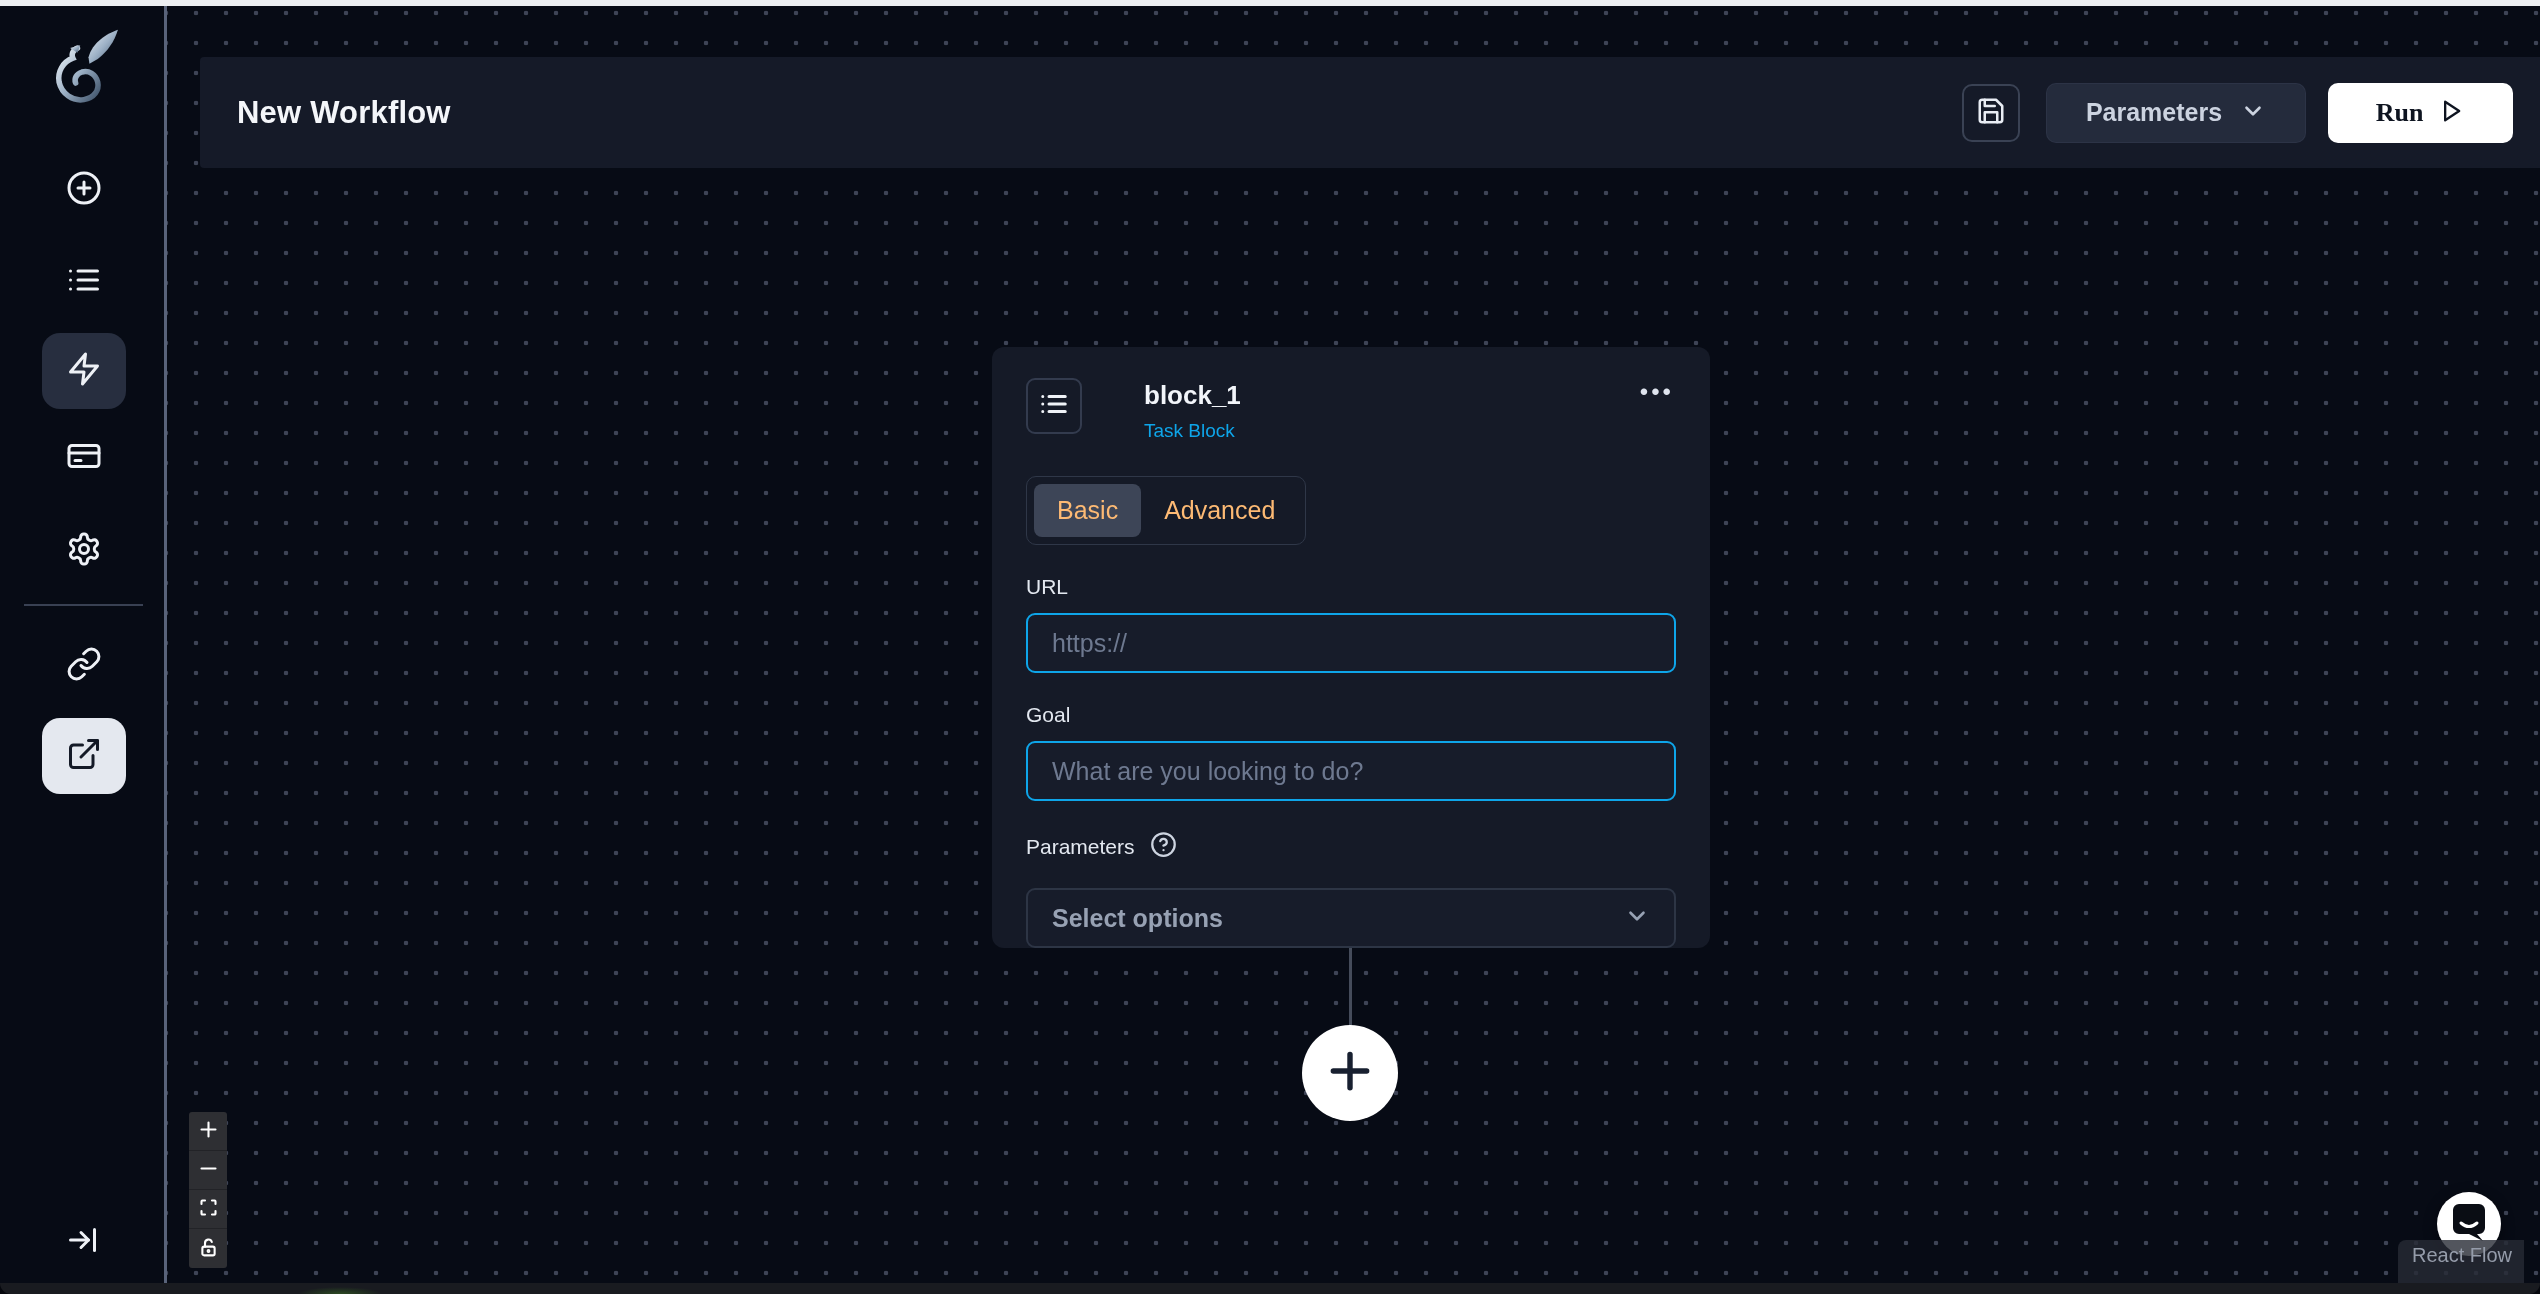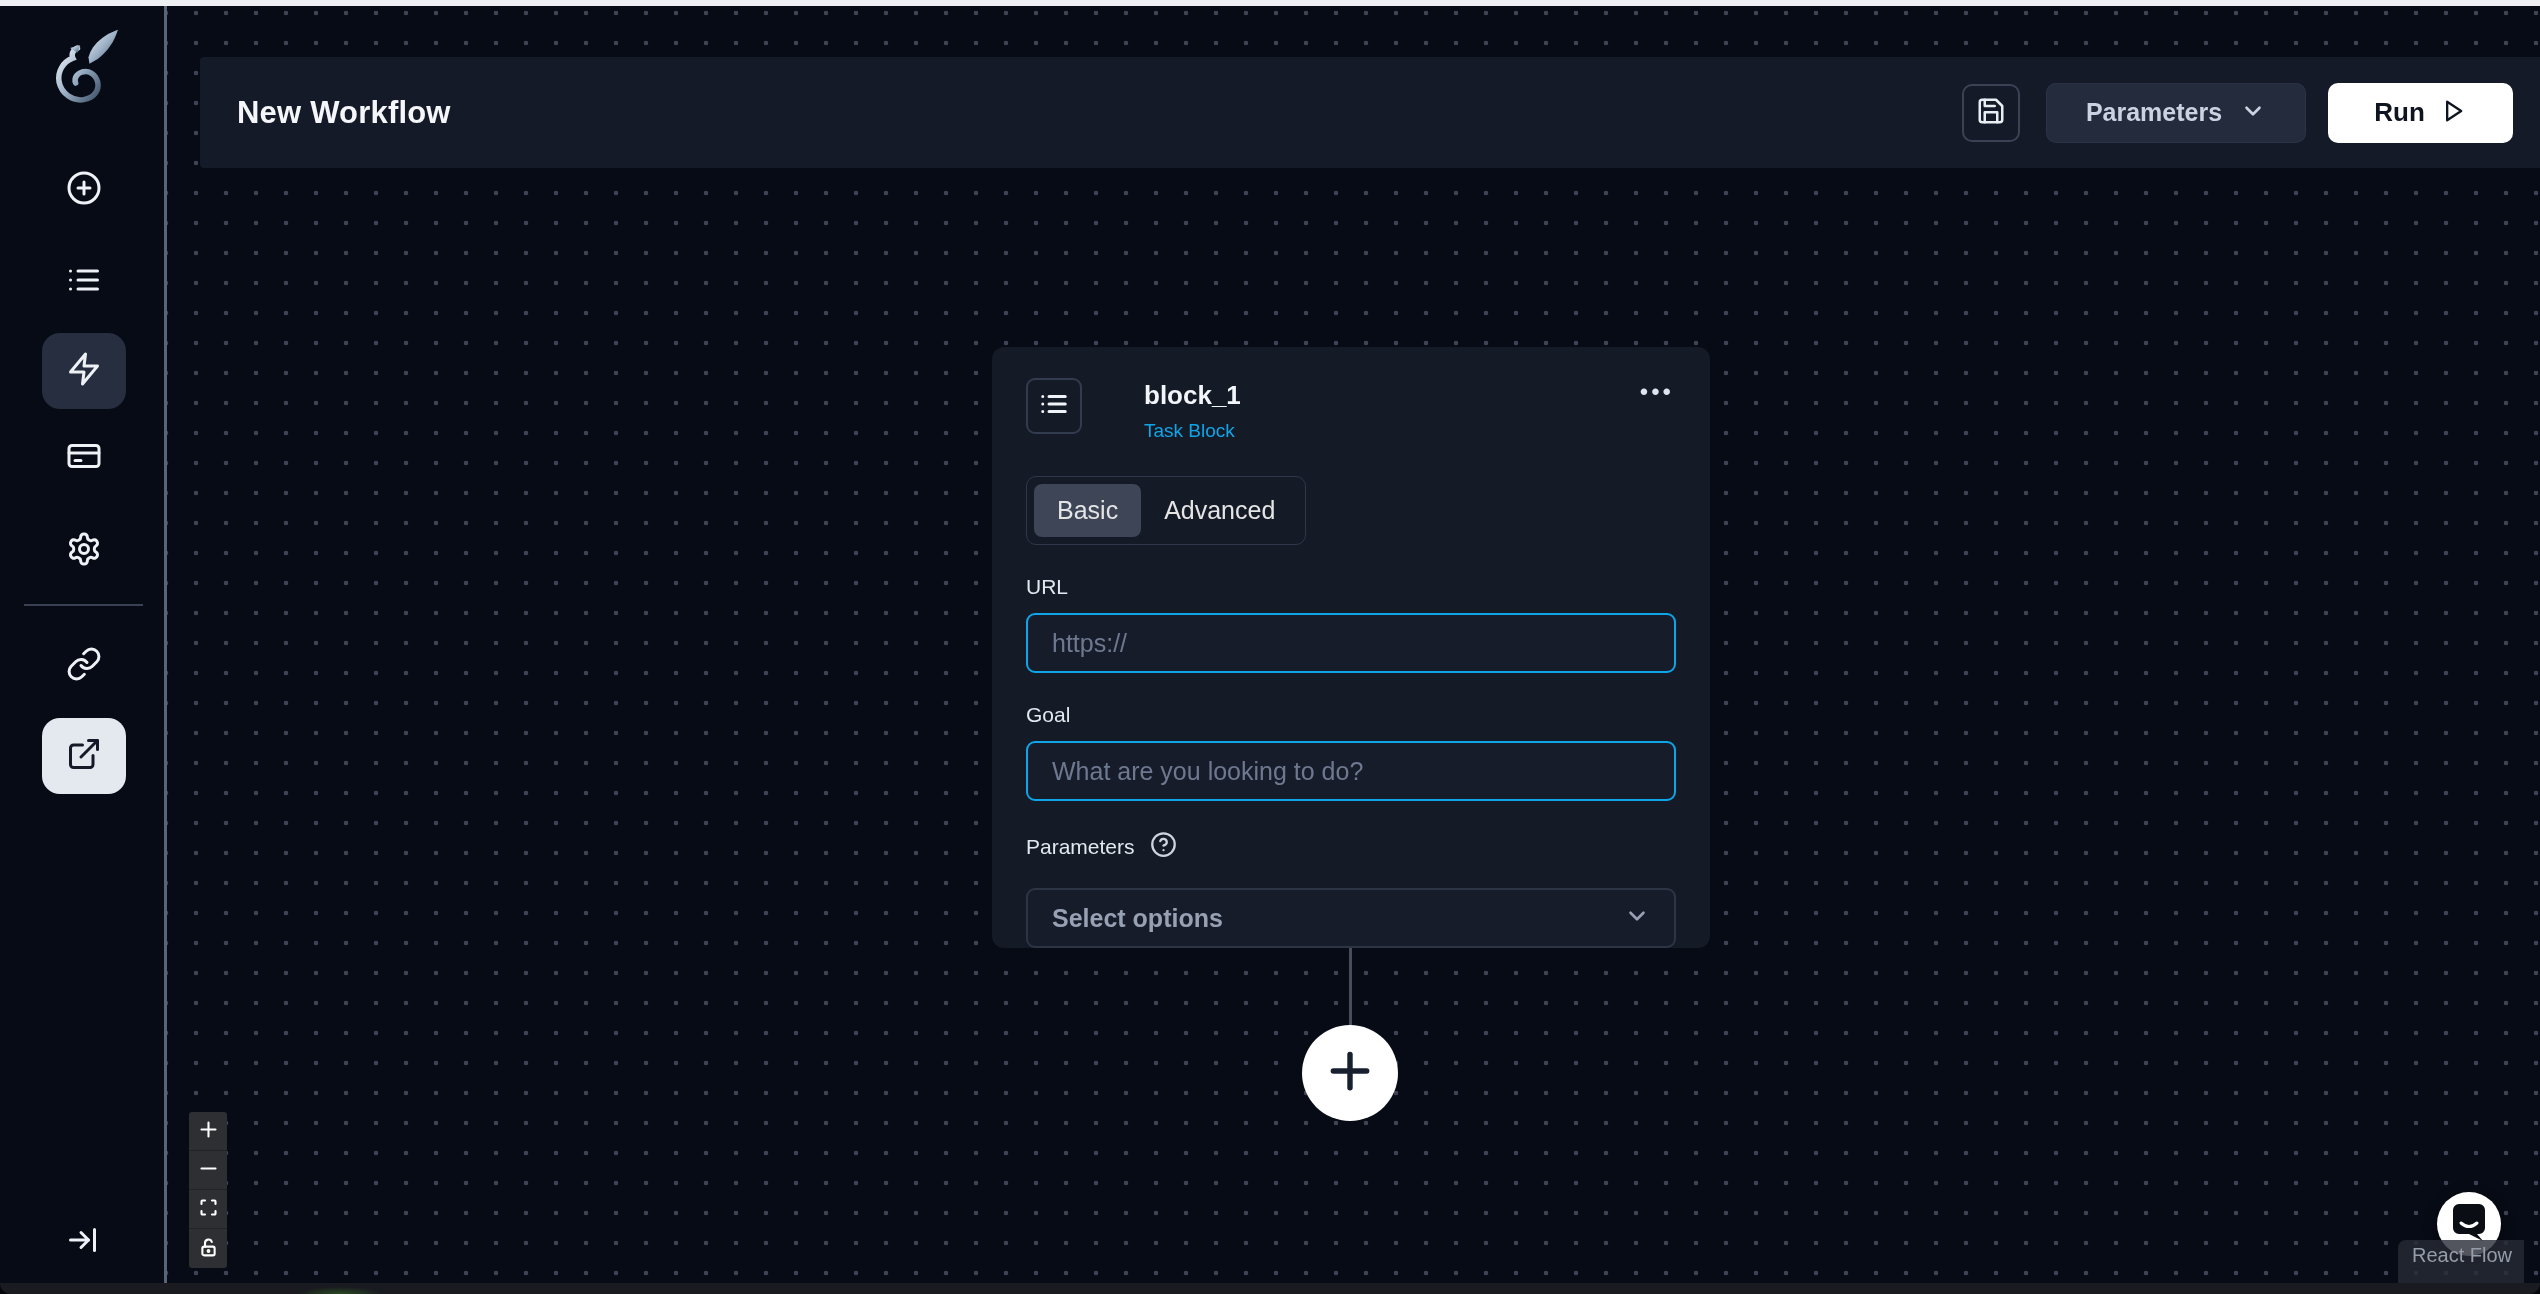--- a/index.html
+++ b/index.html
@@ -37,37 +37,37 @@
   .header-actions { position:absolute; right:37px; top:0; height:100%; display:flex; align-items:center; }
   .icon-btn { width:58px; height:58px; border:2px solid #3a4254; border-radius:10px; background:transparent;
     display:flex; align-items:center; justify-content:center; color:#e9edf4; cursor:pointer; }
   .icon-btn svg { width:30px; height:30px; stroke:currentColor; fill:none; stroke-width:2; stroke-linecap:round; stroke-linejoin:round; }
   .params-btn { margin-left:26px; height:60px; width:260px; background:#242b3c; border:1px solid #3a425466;
     border-radius:10px; display:flex; align-items:center; justify-content:center; gap:18px; cursor:pointer; }
   .params-btn .lbl { font-size:25px; font-weight:600; color:#ccd3e0; }
   .params-btn svg { width:26px; height:26px; stroke:#ccd3e0; fill:none; stroke-width:2.4; stroke-linecap:round; stroke-linejoin:round; }
   .run-btn { margin-left:22px; height:60px; width:185px; background:#ffffff; border:none; border-radius:10px;
     display:flex; align-items:center; justify-content:center; gap:14px; cursor:pointer; }
-  .run-btn .lbl { font-size:26px; font-weight:700; color:#0e1420; }
+  .run-btn .lbl { font-size:26px; font-weight:700; color:#0e1420;font-family:Liberation Serif, serif; }
   .run-btn svg { width:28px; height:28px; stroke:#0e1420; fill:none; stroke-width:2; stroke-linejoin:round; }
 
   
   .block-card { position:absolute; left:825px; top:341px; width:718px; height:601px; background:#151a27;
     border-radius:12px; padding:31px 34px; }
   .card-head { position:relative; display:flex; align-items:flex-start;gap:36px; }
   .card-icon-box { width:56px; height:56px; border:2px solid #333b4e; border-radius:9px; flex:none;
     display:flex; align-items:center; justify-content:center; color:#f0f3f8; }
   .card-icon-box svg { width:30px; height:30px; stroke:currentColor; fill:none; stroke-width:2.4; stroke-linecap:round; stroke-linejoin:round; }
   .card-titles { margin-left:26px; padding-top:2px; }
   .card-title { font-size:26px; font-weight:600; color:#f2f5fa; }
   .card-subtitle { margin-top:9px; font-size:19px; color:#0ea5e9; }
   .card-menu { position:absolute; right:2px; top:2px; font-size:24px; letter-spacing:3px; color:#dfe4ee; cursor:pointer; line-height:1; }
 
   .tabs { margin-top:34px; display:inline-flex; align-items:center; border:1px solid #2f3748; border-radius:10px; padding:7px; }
-  .tab { font-size:25px; color:#e5e5e5; padding:12px 23px; border-radius:8px; cursor:pointer; }
+  .tab { font-size:25px; color:#fdba74; padding:12px 23px; border-radius:8px; cursor:pointer; }
   .tab.active { background:#3d4557; }
 
   .field { margin-top:30px; }
   .field-label { font-size:21px; font-weight:500; color:#e3e8f0; }
   .field-label-row { display:flex; align-items:center; gap:15px; }
   .field-label-row svg { width:27px; height:27px; stroke:#cdd4e0; fill:none; stroke-width:2; stroke-linecap:round; stroke-linejoin:round; }
   .text-input { margin-top:14px; width:650px; height:60px; background:#171c2a; border:2px solid #0ea5e9; border-radius:9px;
     padding:0 24px; font-size:25px; color:#e8ecf2; outline:none; font-family:inherit; }
   .text-input::placeholder { color:#6e7990; }
   .select-box { margin-top:26px; width:650px; height:60px; background:#171c2a; border:2px solid #2d3545; border-radius:9px;

